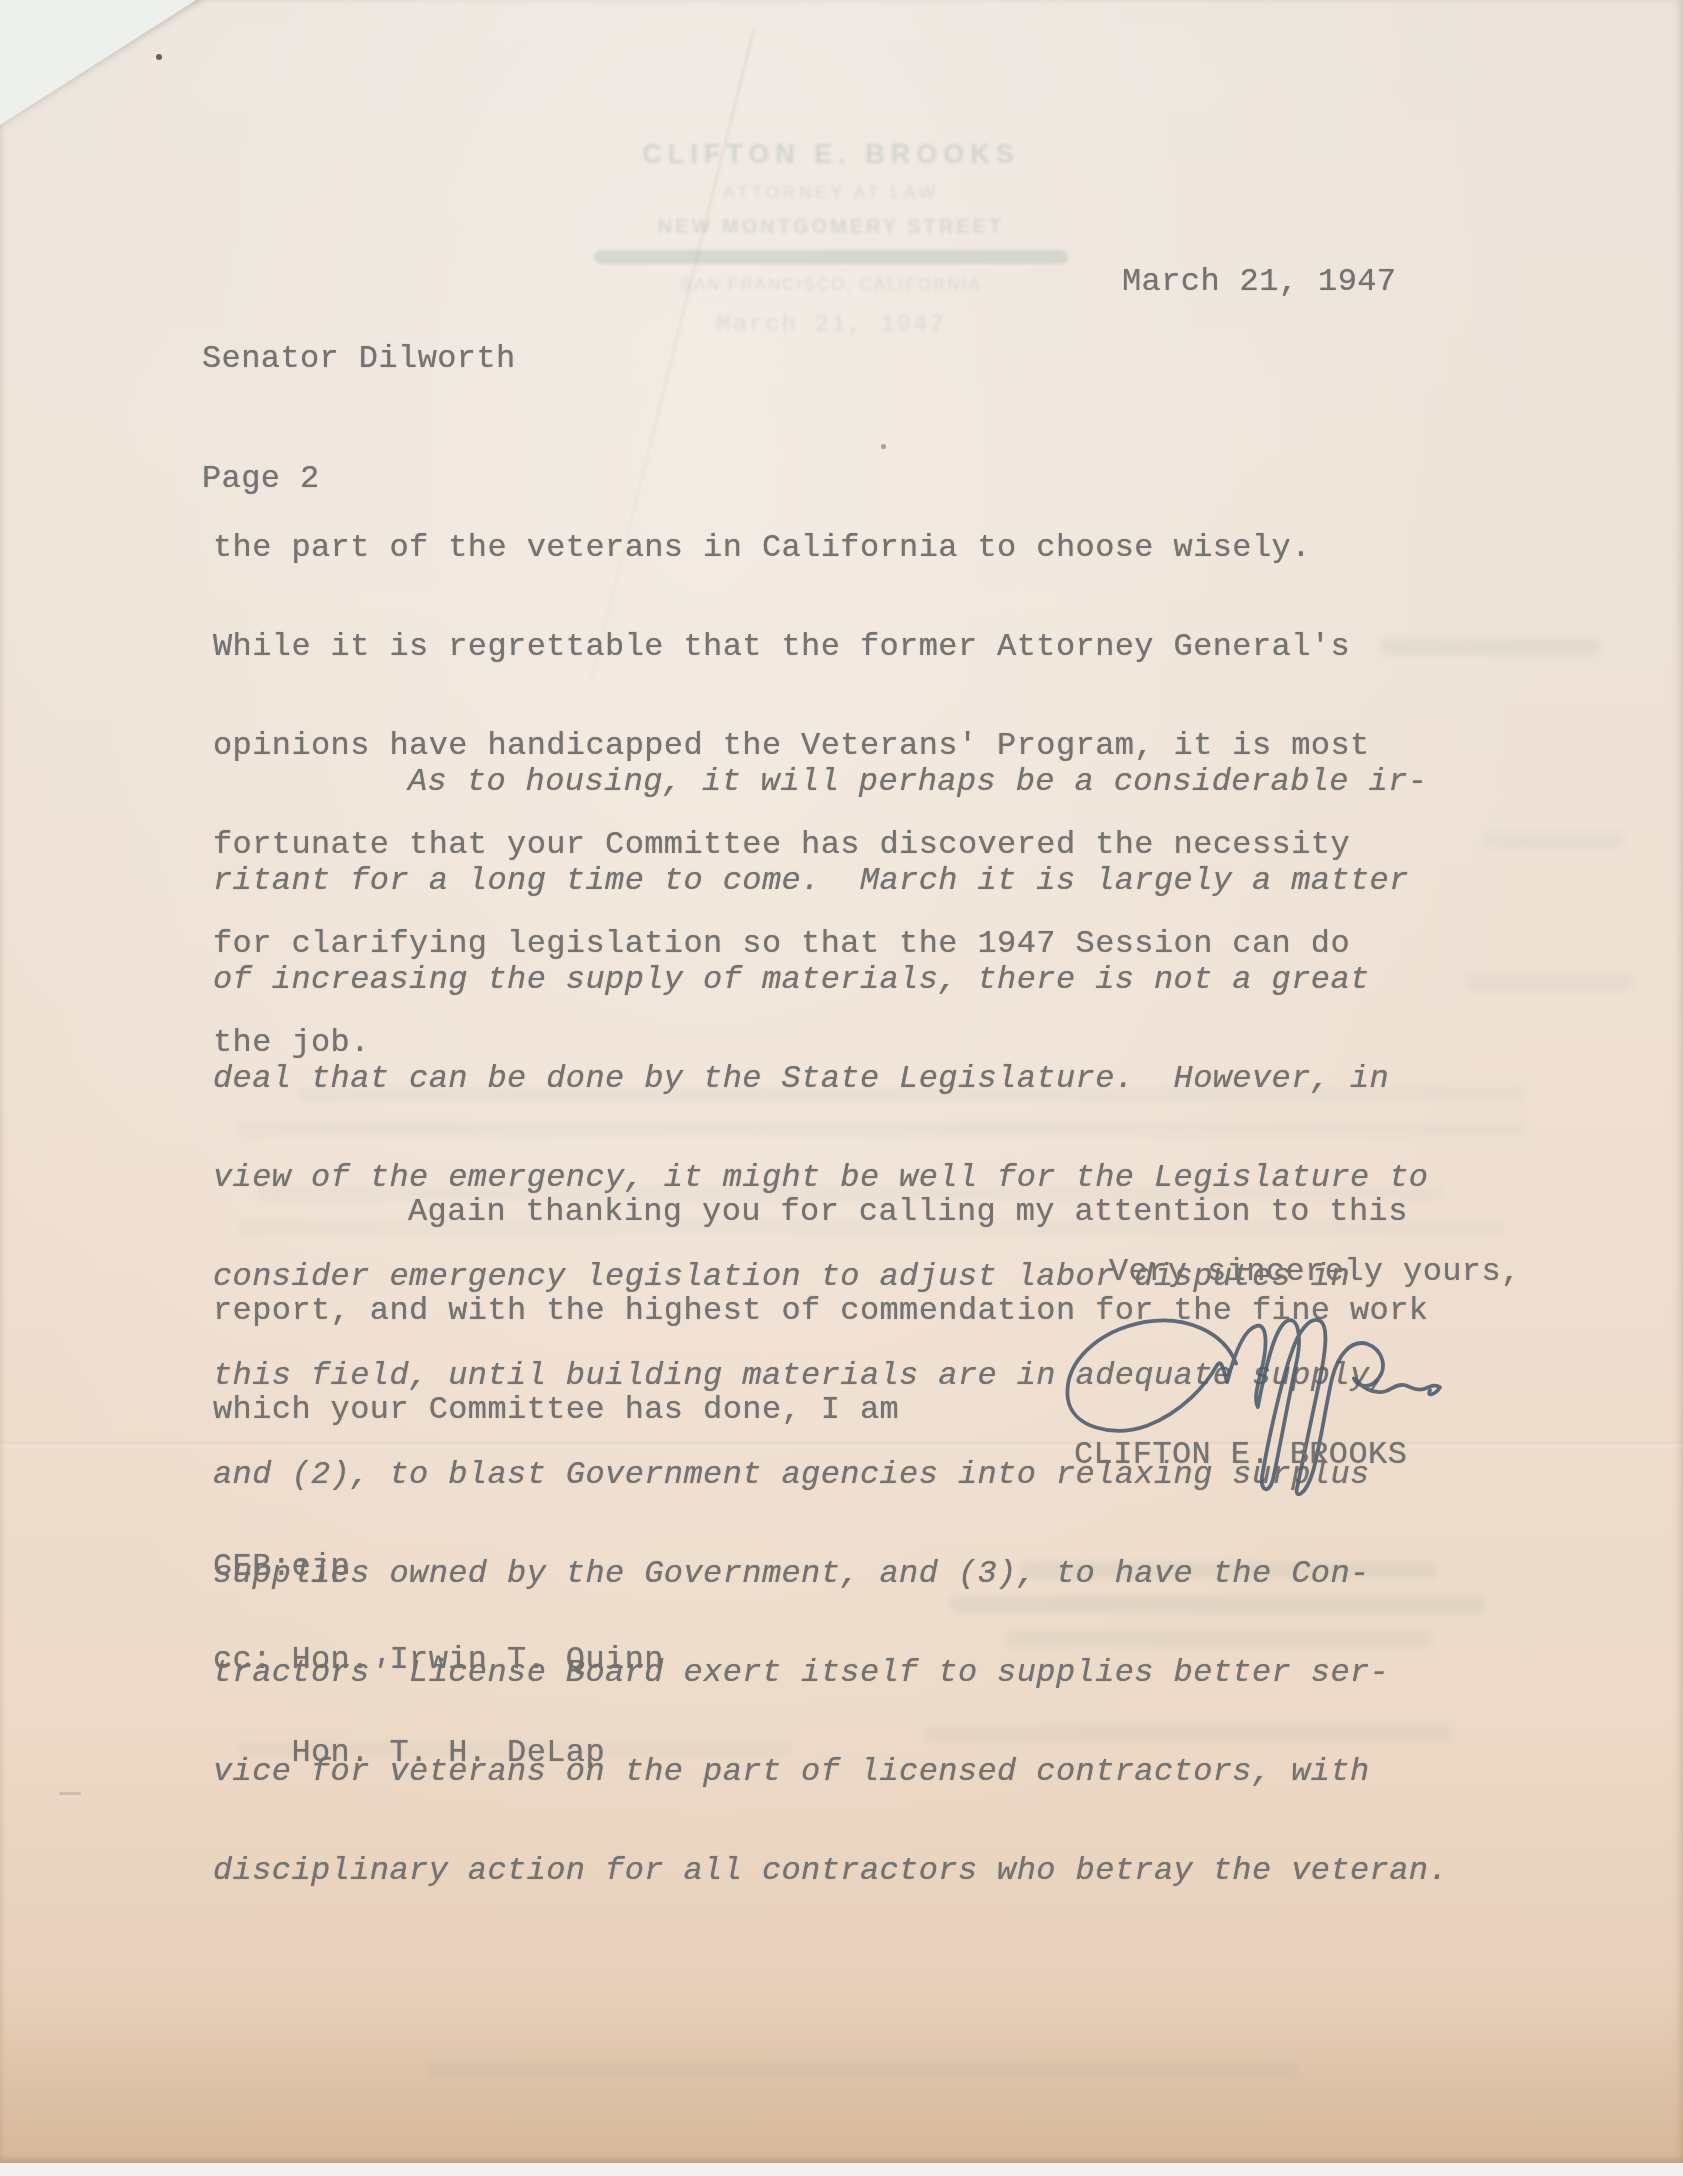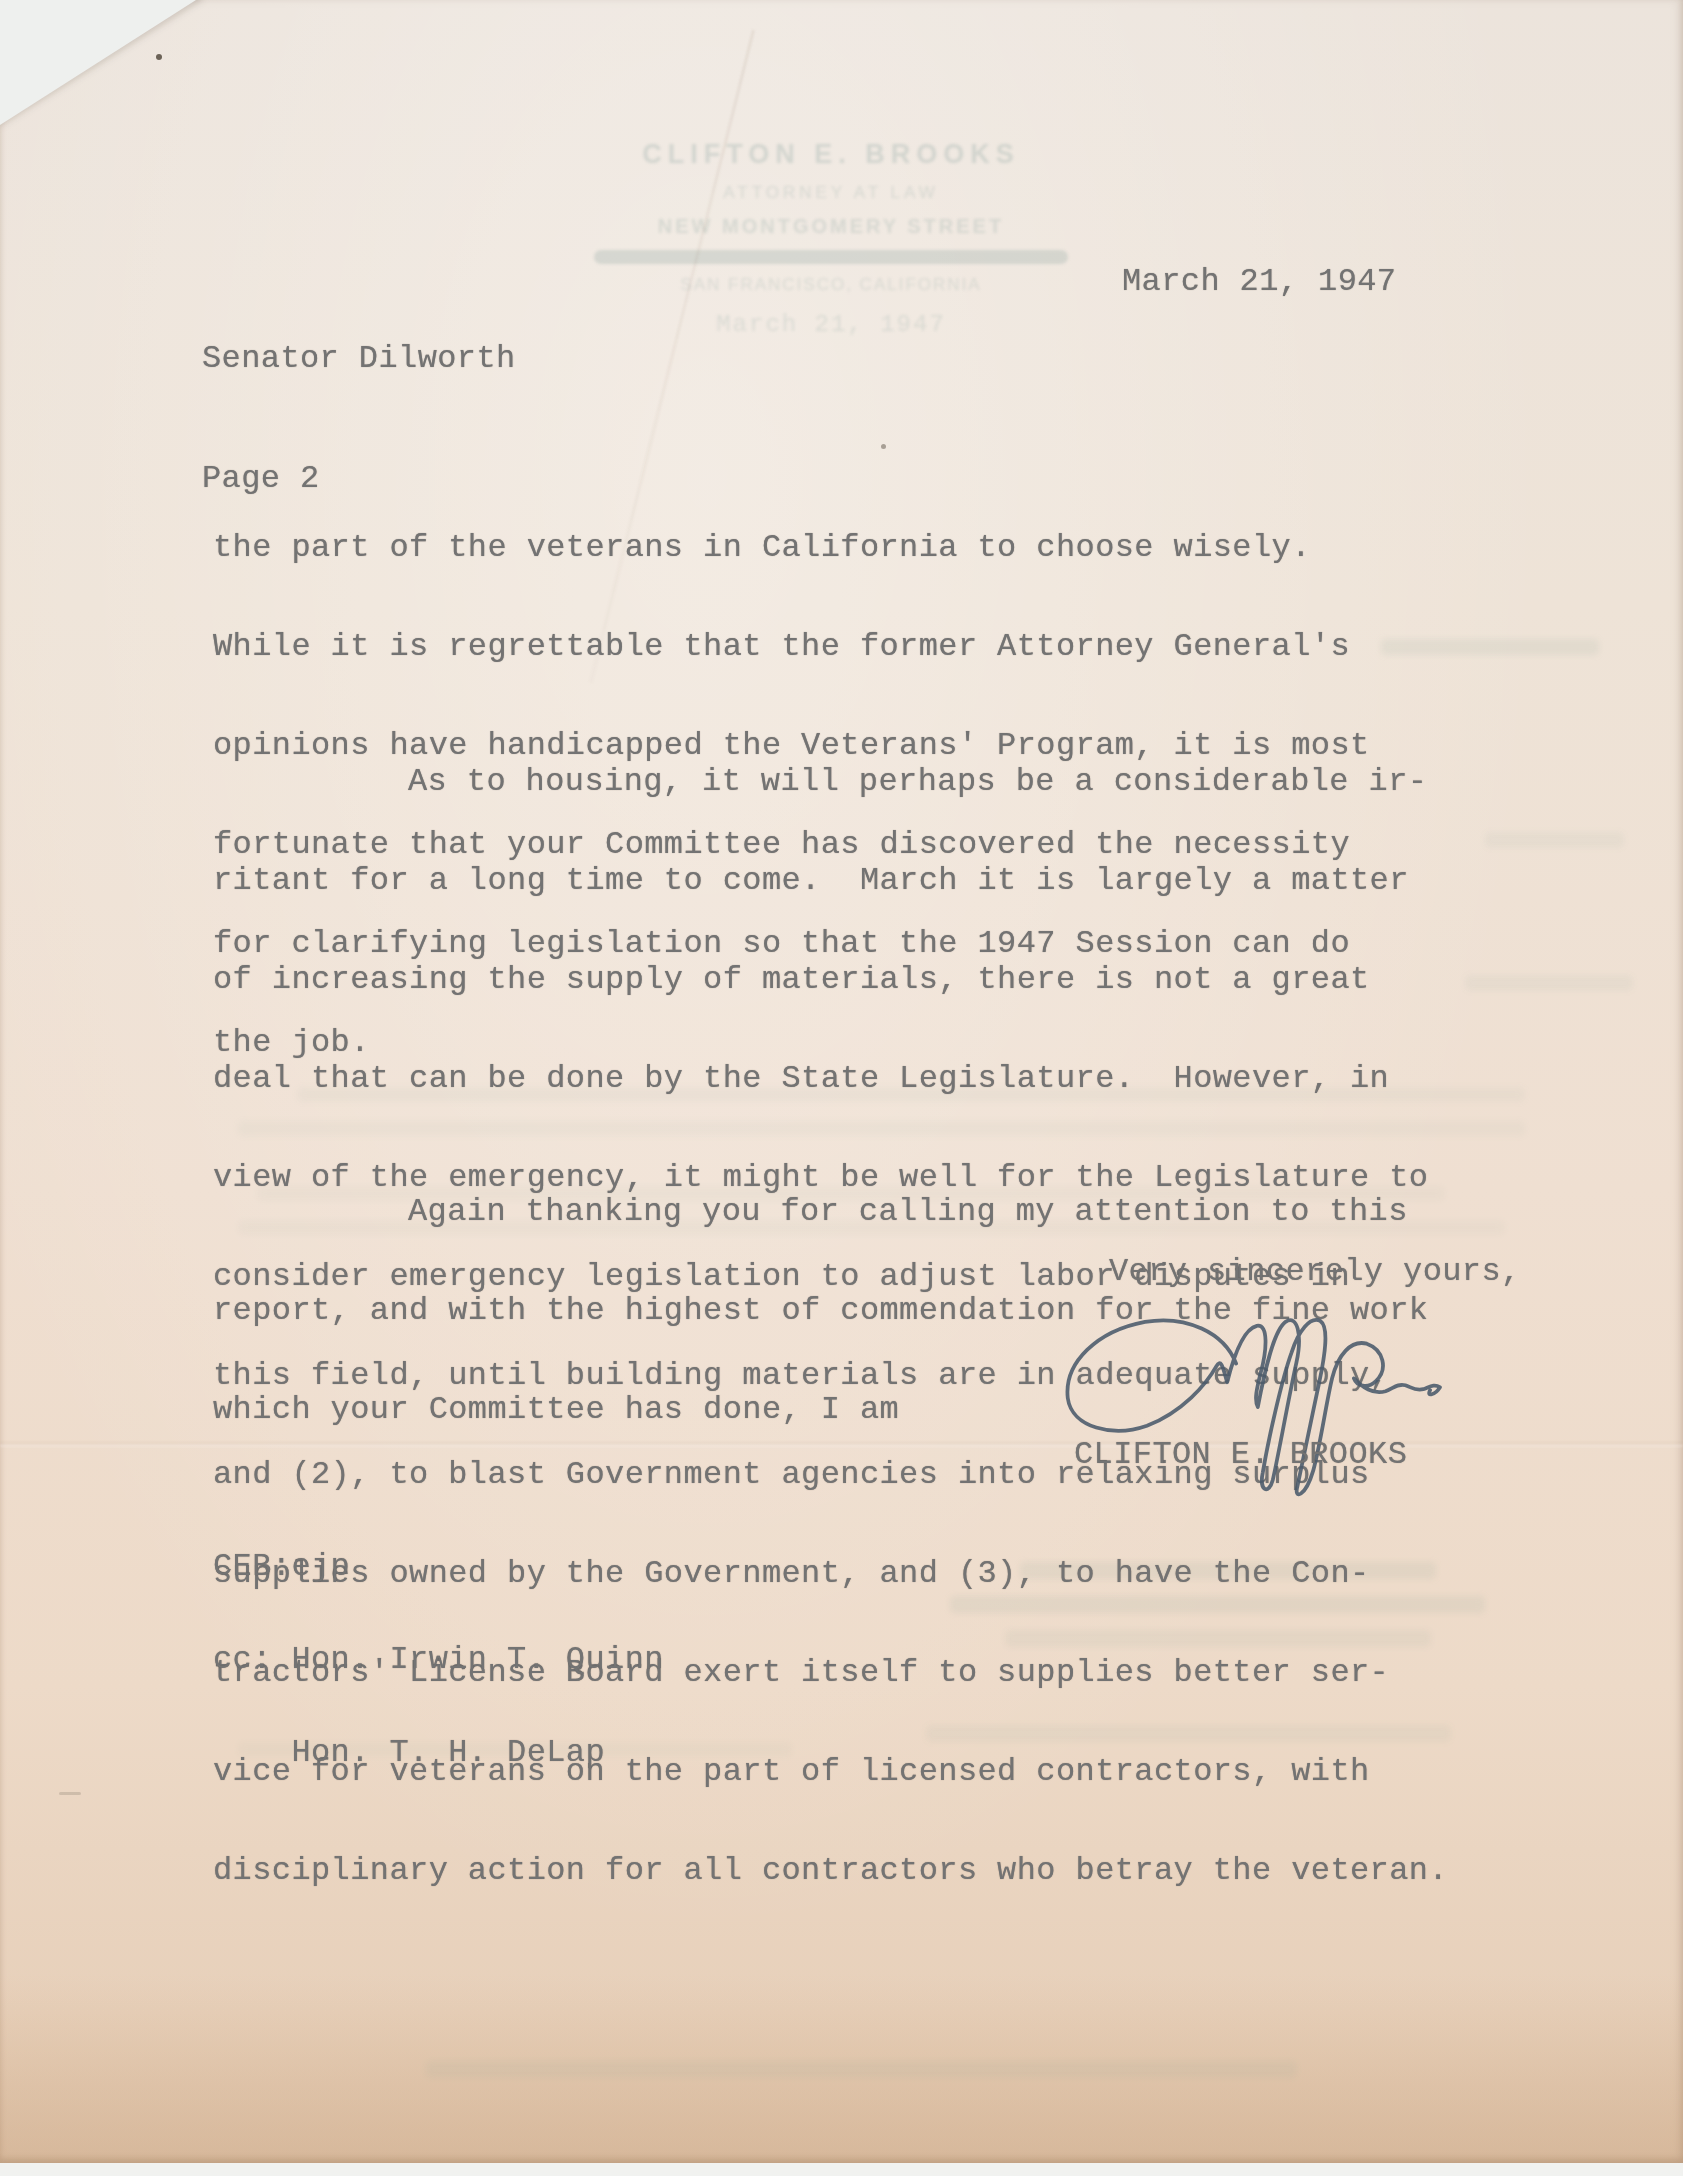--- a/index.html
+++ b/index.html
@@ -95,21 +95,21 @@
 
   <div class="tw" style="left:213px;top:465px;">
     <div class="tl">the part of the veterans in California to choose wisely.</div>
     <div class="tl">While it is regrettable that the former Attorney General's</div>
     <div class="tl">opinions have handicapped the Veterans' Program, it is most</div>
     <div class="tl">fortunate that your Committee has discovered the necessity</div>
     <div class="tl">for clarifying legislation so that the 1947 Session can do</div>
     <div class="tl">the job.</div>
   </div>
 
-  <div class="tw" style="left:213px;top:699px;">
+  <div class="tw" style="left:213px;top:699px;font-style:italic;">
     <div class="tl ind">As to housing, it will perhaps be a considerable ir-</div>
     <div class="tl">ritant for a long time to come.  March it is largely a matter</div>
     <div class="tl">of increasing the supply of materials, there is not a great</div>
     <div class="tl">deal that can be done by the State Legislature.  However, in</div>
     <div class="tl">view of the emergency, it might be well for the Legislature to</div>
     <div class="tl">consider emergency legislation to adjust labor disputes in</div>
     <div class="tl">this field, until building materials are in adequate supply,</div>
     <div class="tl">and (2), to blast Government agencies into relaxing surplus</div>
     <div class="tl">supplies owned by the Government, and (3), to have the Con-</div>
     <div class="tl">tractors' License Board exert itself to supplies better ser-</div>

